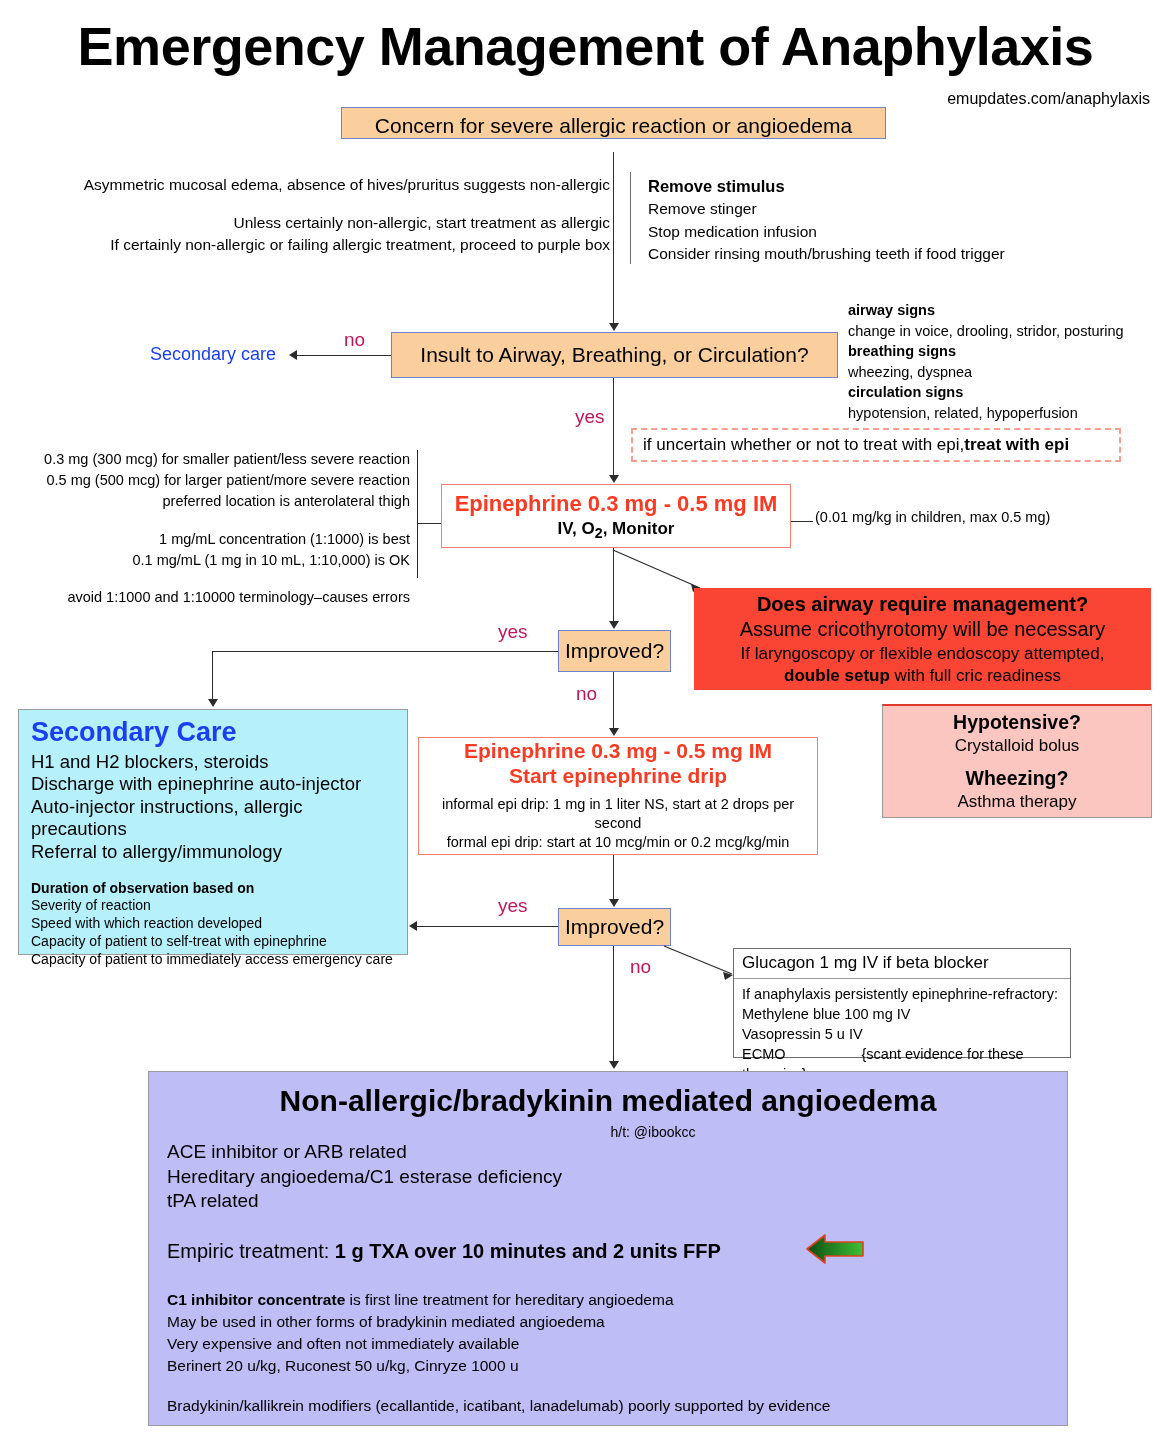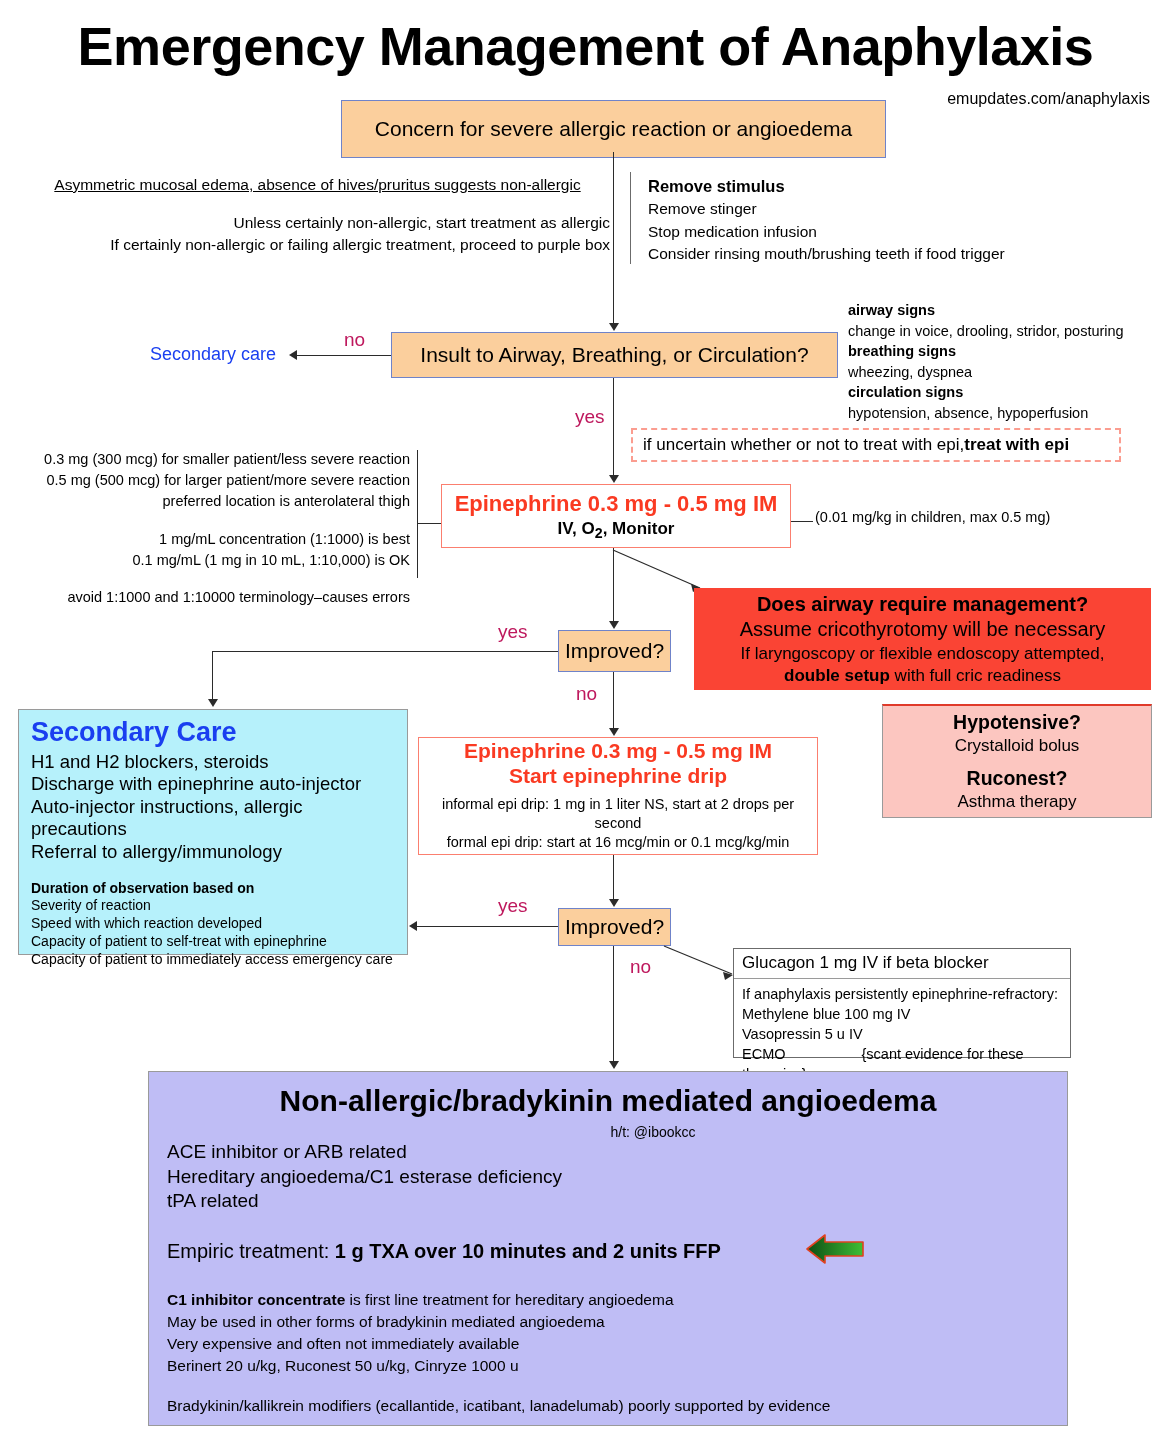--- a/index.html
+++ b/index.html
@@ -76,31 +76,31 @@
   .box-dashed {
     background: #ffffff;
     border: 2px dashed #fb9d90;
     box-sizing: border-box;
   }
   .b { font-weight: bold; }
   .orange-lbl { color: #be185d; font-size: 19px; }
 
   
   #concern-box {
-    left: 341px; top: 100px; width: 545px; height: 58px;
+    left: 341px; top: 107px; width: 545px; height: 32px;
     font-size: 21px;
-    display: flex; align-items: center; justify-content: center;
+    display: flex; align-items: flex-end; justify-content: center;
   }
 
   #nonallergic-block {
     left: 25px; top: 174px; width: 585px;
     font-size: 15.5px; line-height: 1.42;
   }
   #nonallergic-block .hd { text-align: center; font-weight: bold; font-size: 16.5px; }
-  #nonallergic-block .l1 { text-align: center; text-decoration: underline; }
+  #nonallergic-block .l1 { text-align: right; }
   #nonallergic-block .l2 { text-align: right; margin-top: 16px; }
   #nonallergic-block .l3 { text-align: right; }
 
   #divider-v1 {
     left: 630px; top: 172px; width: 0; height: 92px;
     border-left: 1px solid #6b6b6b;
   }
 
   #remove-block {
     left: 648px; top: 174px; width: 420px;
@@ -306,21 +306,21 @@
   <div class="abs ln-v" style="left:613px; top:378px; height:98px;"></div>
   <div class="abs arrow-d" style="left:609px; top:475px;"></div>
   <div class="abs orange-lbl" id="yes-label-1">yes</div>
 
   <div class="abs" id="signs-block">
     <div class="hd">airway signs</div>
     <div>change in voice, drooling, stridor, posturing</div>
     <div class="hd">breathing signs</div>
     <div>wheezing, dyspnea</div>
     <div class="hd">circulation signs</div>
-    <div>hypotension, absence, hypoperfusion</div>
+    <div>hypotension, related, hypoperfusion</div>
   </div>
 
   <div class="abs box-dashed" id="epi-uncertain">
     <span>if uncertain whether or not to treat with epi, </span>
       <span class="b">treat with epi</span>
   </div>
 
   <div class="abs" id="epi-left-notes">
     <div>0.3 mg (300 mcg)  for smaller patient/less severe reaction</div>
     <div>0.5 mg (500 mcg) for larger patient/more severe reaction</div>
@@ -351,21 +351,21 @@
     <div class="hd">Does airway require management?</div>
     <div class="l2">Assume cricothyrotomy will be necessary</div>
     <div class="l3">If laryngoscopy or flexible endoscopy attempted,</div>
     <div class="l4"><span class="b">double setup</span><span> with full cric readiness</span></div>
   </div>
 
   <div class="abs box-pink" id="hypo-box">
     <div class="hd">Hypotensive?</div>
     <div class="sub">Crystalloid bolus</div>
     <div class="gap"></div>
-    <div class="hd">Ruconest?</div>
+    <div class="hd">Wheezing?</div>
     <div class="sub">Asthma therapy</div>
   </div>
 
   <div class="abs box-orange" id="improved-1">
     <span>Improved?</span>
   </div>
   <div class="abs orange-lbl" id="yes-label-2">yes</div>
   <div class="abs orange-lbl" id="no-label-2">no</div>
 
   <div class="abs ln-h" style="left:212px; top:651px; width:346px;"></div>
@@ -390,21 +390,21 @@
       <div>Capacity of patient to self-treat with epinephrine</div>
       <div>Capacity of patient to immediately access emergency care</div>
     </div>
   </div>
 
   <div class="abs box-epi" id="epi-box-2">
     <div class="l1">Epinephrine 0.3 mg - 0.5 mg IM</div>
     <div class="l2">Start epinephrine drip</div>
     <div class="sub">
       <div>informal epi drip: 1 mg in 1 liter NS, start at 2 drops per second</div>
-      <div>formal epi drip: start at 16 mcg/min or 0.1 mcg/kg/min</div>
+      <div>formal epi drip: start at 10 mcg/min or 0.2 mcg/kg/min</div>
     </div>
   </div>
 
   <div class="abs ln-v" style="left:613px; top:855px; height:45px;"></div>
   <div class="abs arrow-d" style="left:609px; top:899px;"></div>
 
   <div class="abs box-orange" id="improved-2">
     <span>Improved?</span>
   </div>
   <div class="abs orange-lbl" id="yes-label-3">yes</div>

